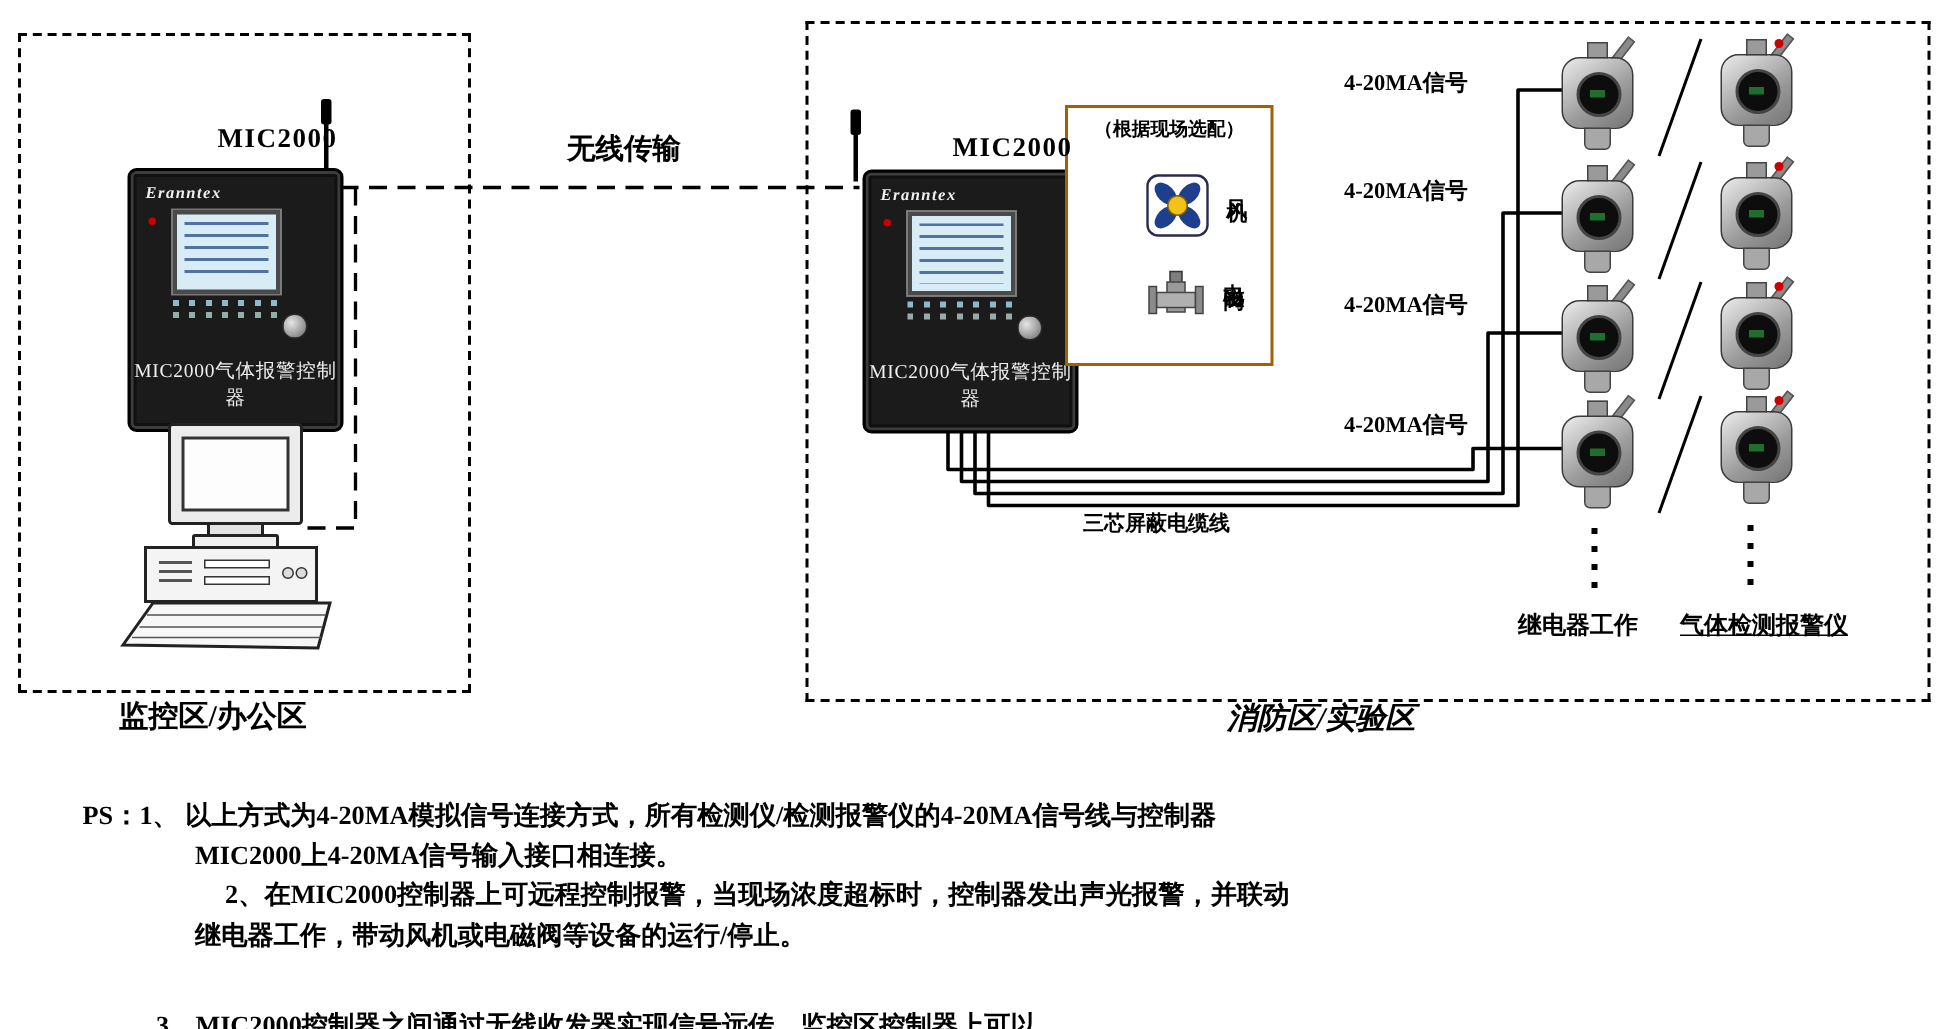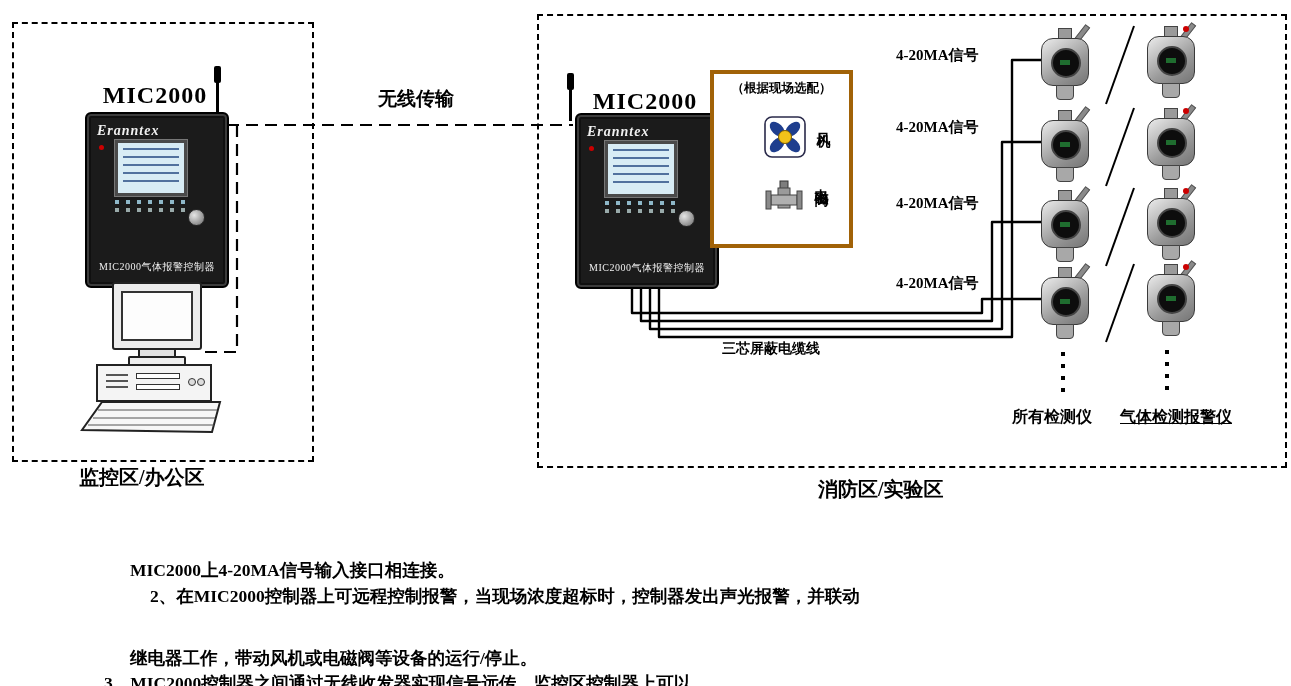--- a/index.html
+++ b/index.html
@@ -11,67 +11,67 @@
   .wire{fill:none;stroke:#000;stroke-width:2.4;stroke-linejoin:round;}
   .dashed{fill:none;stroke:#000;stroke-width:2.2;stroke-dasharray:12 7;}
   .slash{stroke:#000;stroke-width:2;}
 
   
   .zone{position:absolute;border:2px dashed #000;z-index:0;background:transparent;}
   .zone-left{left:12px;top:22px;width:298px;height:436px;}
   .zone-right{left:537px;top:14px;width:746px;height:450px;}
   .zone-label{position:absolute;font-size:20px;font-weight:bold;z-index:3;}
   .zl-left{left:79px;top:464px;}
-  .zl-right{left:818px;top:476px;}
-
-  
-  .mic-title{position:absolute;width:140px;text-align:center;font-size:24px;font-weight:bold;z-index:3;letter-spacing:1px;}
+  .zl-right{left:818px;top:465px;font-style:italic;}
+
+  
+  .mic-title{position:absolute;width:140px;text-align:right;font-size:18px;font-weight:bold;z-index:3;letter-spacing:1px;}
   .mic-left{left:85px;top:82px;}
   .mic-right{left:575px;top:88px;}
   .wireless-label{position:absolute;left:356px;top:86px;width:120px;text-align:center;font-size:19px;font-weight:bold;z-index:3;}
   .signal-label{position:absolute;left:896px;width:92px;font-size:15px;font-weight:bold;z-index:3;white-space:nowrap;}
   .sig1{top:46px;}.sig2{top:118px;}.sig3{top:194px;}.sig4{top:274px;}
   .cable-label{position:absolute;left:722px;top:340px;font-size:14px;font-weight:bold;z-index:3;}
   .det-label{position:absolute;font-size:16px;font-weight:bold;z-index:3;white-space:nowrap;}
   .det-label-left{left:1012px;top:407px;}
   .det-label-right{left:1120px;top:407px;text-decoration:underline;}
 
   
   .controller{position:absolute;width:140px;height:172px;background:#1b1b1b;border:2px solid #000;border-radius:6px;
     box-shadow:inset 0 0 0 2px #3c3c3c, inset 0 0 0 4px #101010;z-index:2;}
   .ctrl-left{left:85px;top:112px;}
   .ctrl-right{left:575px;top:113px;}
   .antenna{position:absolute;right:8px;top:-46px;width:3px;height:46px;background:#000;}
   .antenna::before{content:'';position:absolute;top:-2px;left:-2px;width:7px;height:17px;background:#000;border-radius:2px;}
   .ant-left .antenna{left:-8px;right:auto;top:-40px;}
-  .ctrl-brand{position:absolute;left:10px;top:9px;color:#f0f0f0;font-size:14px;font-style:italic;font-weight:bold;letter-spacing:1px;}
+  .ctrl-brand{position:absolute;left:10px;top:9px;color:#f0f0f0;font-size:11px;font-style:italic;font-weight:bold;letter-spacing:1px;}
   .led-red{position:absolute;left:12px;top:31px;width:5px;height:5px;border-radius:50%;}
   .ctrl-screen{position:absolute;left:28px;top:26px;width:66px;height:50px;background:#d8ecf5;border:3px solid #4a4a4a;box-shadow:0 0 0 1px #777;}
   .ctrl-screen::after{content:'';position:absolute;inset:5px;background:repeating-linear-gradient(180deg,#51719e 0 2px,transparent 2px 8px);}
   .btn-row{position:absolute;left:28px;width:70px;height:4px;background:repeating-linear-gradient(90deg,#8fb8c9 0 4px,transparent 4px 11px);}
   .br1{top:86px;}.br2{top:94px;background:repeating-linear-gradient(90deg,#9aa 0 4px,transparent 4px 11px);}
   .knob{position:absolute;left:101px;top:95px;width:15px;height:15px;border-radius:50%;
     background:radial-gradient(circle at 35% 35%,#e5e5e5,#6a6a6a);border:1px solid #2a2a2a;}
-  .panel-text{position:absolute;left:0;bottom:12px;width:100%;text-align:center;color:#efefef;font-size:10px;letter-spacing:0.5px;}
+  .panel-text{position:absolute;left:0;bottom:12px;width:100%;text-align:center;color:#efefef;font-size:13px;letter-spacing:0.5px;}
 
   
   .monitor{position:absolute;left:112px;top:282px;width:86px;height:64px;background:#ececec;border:2px solid #222;border-radius:3px;z-index:2;}
   .monitor-screen{position:absolute;inset:7px;background:#fdfdfd;border:2px solid #333;}
   .monitor-neck{position:absolute;left:138px;top:348px;width:34px;height:8px;background:#e2e2e2;border:2px solid #222;z-index:2;}
   .monitor-foot{position:absolute;left:128px;top:356px;width:54px;height:6px;background:#eee;border:2px solid #222;border-radius:2px;z-index:2;}
   .pc-case{position:absolute;left:96px;top:364px;width:112px;height:34px;background:#f4f4f4;border:2px solid #222;z-index:2;}
   .case-vents{position:absolute;left:8px;top:8px;width:22px;height:16px;background:repeating-linear-gradient(180deg,#555 0 2px,transparent 2px 6px);}
   .case-slot1{position:absolute;left:38px;top:7px;width:42px;height:4px;background:#fff;border:1px solid #333;}
   .case-slot2{position:absolute;left:38px;top:18px;width:42px;height:4px;background:#fff;border:1px solid #333;}
   .case-btn1{position:absolute;left:90px;top:12px;width:6px;height:6px;border:1px solid #333;border-radius:50%;background:#ddd;}
   .case-btn2{position:absolute;left:99px;top:12px;width:6px;height:6px;border:1px solid #333;border-radius:50%;background:#ddd;}
   .keyboard{position:absolute;left:80px;top:398px;z-index:2;}
 
   
-  .optional-box{position:absolute;left:710px;top:70px;width:135px;height:170px;border:4px solid #a16207;background:#fff;z-index:2;}
+  .optional-box{position:absolute;left:710px;top:70px;width:135px;height:170px;border:2px solid #a16207;background:#fff;z-index:2;}
   .optional-title{position:absolute;left:0;top:6px;width:100%;text-align:center;font-size:12.5px;font-weight:bold;}
   .fan-wrap{position:absolute;left:764px;top:116px;z-index:3;}
   .valve-wrap{position:absolute;left:764px;top:180px;z-index:3;}
   .v-label{position:absolute;writing-mode:vertical-rl;text-orientation:upright;font-size:14px;font-weight:bold;z-index:3;letter-spacing:2px;}
   .fan-label{left:814px;top:121px;}
   .valve-label{left:812px;top:178px;}
 
   
   .detector{position:absolute;width:48px;height:74px;z-index:2;}
   .det-stem{position:absolute;left:18px;top:0;width:12px;height:12px;background:#9a9a9a;border:1px solid #444;}
@@ -87,21 +87,21 @@
   .dots{position:absolute;display:flex;flex-direction:column;gap:8px;z-index:2;}
   .dots i{width:4px;height:4px;background:#000;display:block;}
   .dots-left{left:1061px;top:352px;}
   .dots-right{left:1165px;top:350px;}
 
   
   .note{position:absolute;font-size:17.5px;font-weight:bold;white-space:nowrap;z-index:3;}
   .n1{left:55px;top:531px;}
   .n2{left:130px;top:558px;}
   .n3{left:104px;top:584px;margin-left:46px;}
-  .n4{left:130px;top:646px;}
+  .n4{left:130px;top:611px;}
   .n5{left:104px;top:671px;}
   .n6{left:84px;top:662px;}
 </style>
 </head>
 <body>
 
 <div class="canvas">
 
   <svg class="wiring" width="1291" height="686">
 
@@ -273,21 +273,22 @@
       <i></i>
       <i></i>
     </div>
   <div class="dots dots-right">
       <i></i>
       <i></i>
       <i></i>
       <i></i>
     </div>
 
-  <div class="det-label det-label-left">所有检测仪</div>
+  <div class="det-label det-label-left">继电器工作</div>
   <div class="det-label det-label-right">气体检测报警仪</div>
 
+  <div class="note n1">PS：1、 以上方式为4-20MA模拟信号连接方式，所有检测仪/检测报警仪的4-20MA信号线与控制器</div>
   <div class="note n2">MIC2000上4-20MA信号输入接口相连接。</div>
   <div class="note n3">2、在MIC2000控制器上可远程控制报警，当现场浓度超标时，控制器发出声光报警，并联动</div>
   <div class="note n4">继电器工作，带动风机或电磁阀等设备的运行/停止。</div>
   <div class="note n5">3、MIC2000控制器之间通过无线收发器实现信号远传，监控区控制器上可以</div>
 
 </div>
 
 </body></html>

